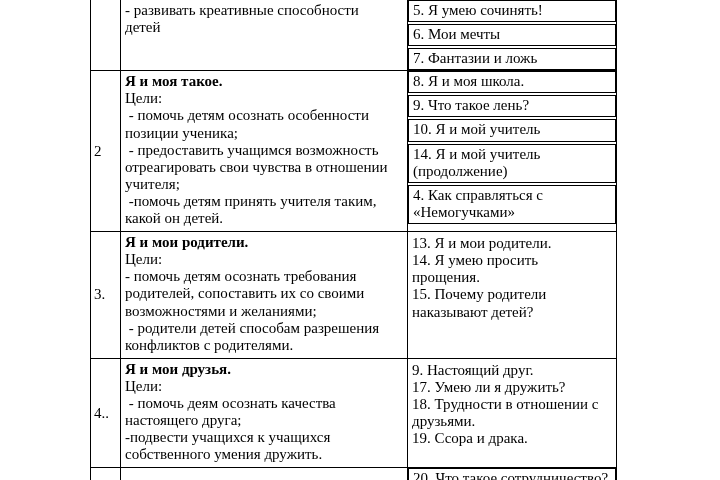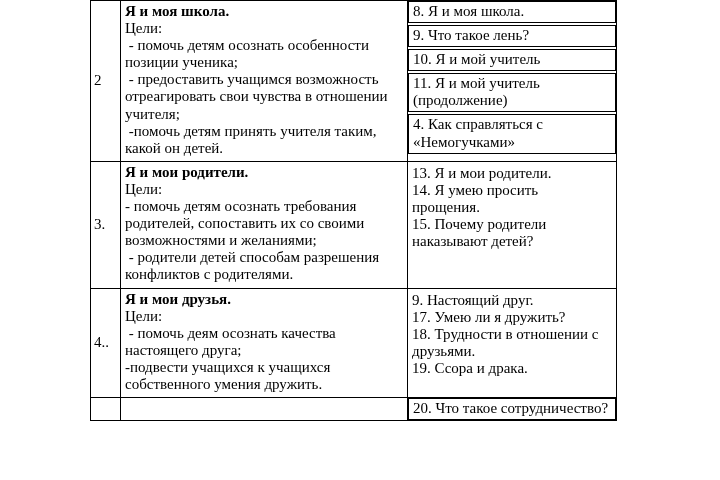--- a/index.html
+++ b/index.html
@@ -35,35 +35,46 @@
 
 <div class="doc">
   <table class="main">
     <colgroup>
       <col style="width:30px">
       <col style="width:287px">
       <col style="width:209px">
     </colgroup>
 
     <tbody>
+        <tr class="first-row">
+      <td class="num"></td>
+      <td class="desc">
+        <div class="goal-line">- развивать креативные способности детей</div>
+      </td>
+      <td class="topics">
+        <div class="topic-box">5. Я умею сочинять!</div>
+        <div class="topic-box">6. Мои мечты</div>
+        <div class="topic-box">7. Фантазии и ложь</div>
+      </td>
+    </tr>
 
     <tr>
       <td class="num">2</td>
       <td class="desc">
-        <div class="section-title">Я и моя школа.</div>
+        <div class="section-title">Я и моя такое.</div>
         <div class="goal-line">Цели:</div>
         <div class="goal-line"> - помочь детям осознать особенности позиции ученика;</div>
         <div class="goal-line"> - предоставить учащимся возможность отреагировать свои чувства в отношении учителя;</div>
         <div class="goal-line"> -помочь детям принять учителя таким, какой он детей.</div>
       </td>
       <td class="topics">
         <div class="topic-box">8. Я и моя школа.</div>
         <div class="topic-box">9. Что такое лень?</div>
         <div class="topic-box">10. Я и мой учитель</div>
-        <div class="topic-box">11. Я и мой учитель (продолжение)</div>
+        <div class="topic-box">14. Я и мой учитель (продолжение)</div>
         <div class="topic-box">4. Как справляться с «Немогучками»</div>
       </td>
     </tr>
 
     <tr>
       <td class="num">3.</td>
       <td class="desc">
         <div class="section-title">Я и мои родители.</div>
         <div class="goal-line">Цели:</div>
         <div class="goal-line">- помочь детям осознать требования родителей, сопоставить их со своими возможностями и желаниями;</div>

